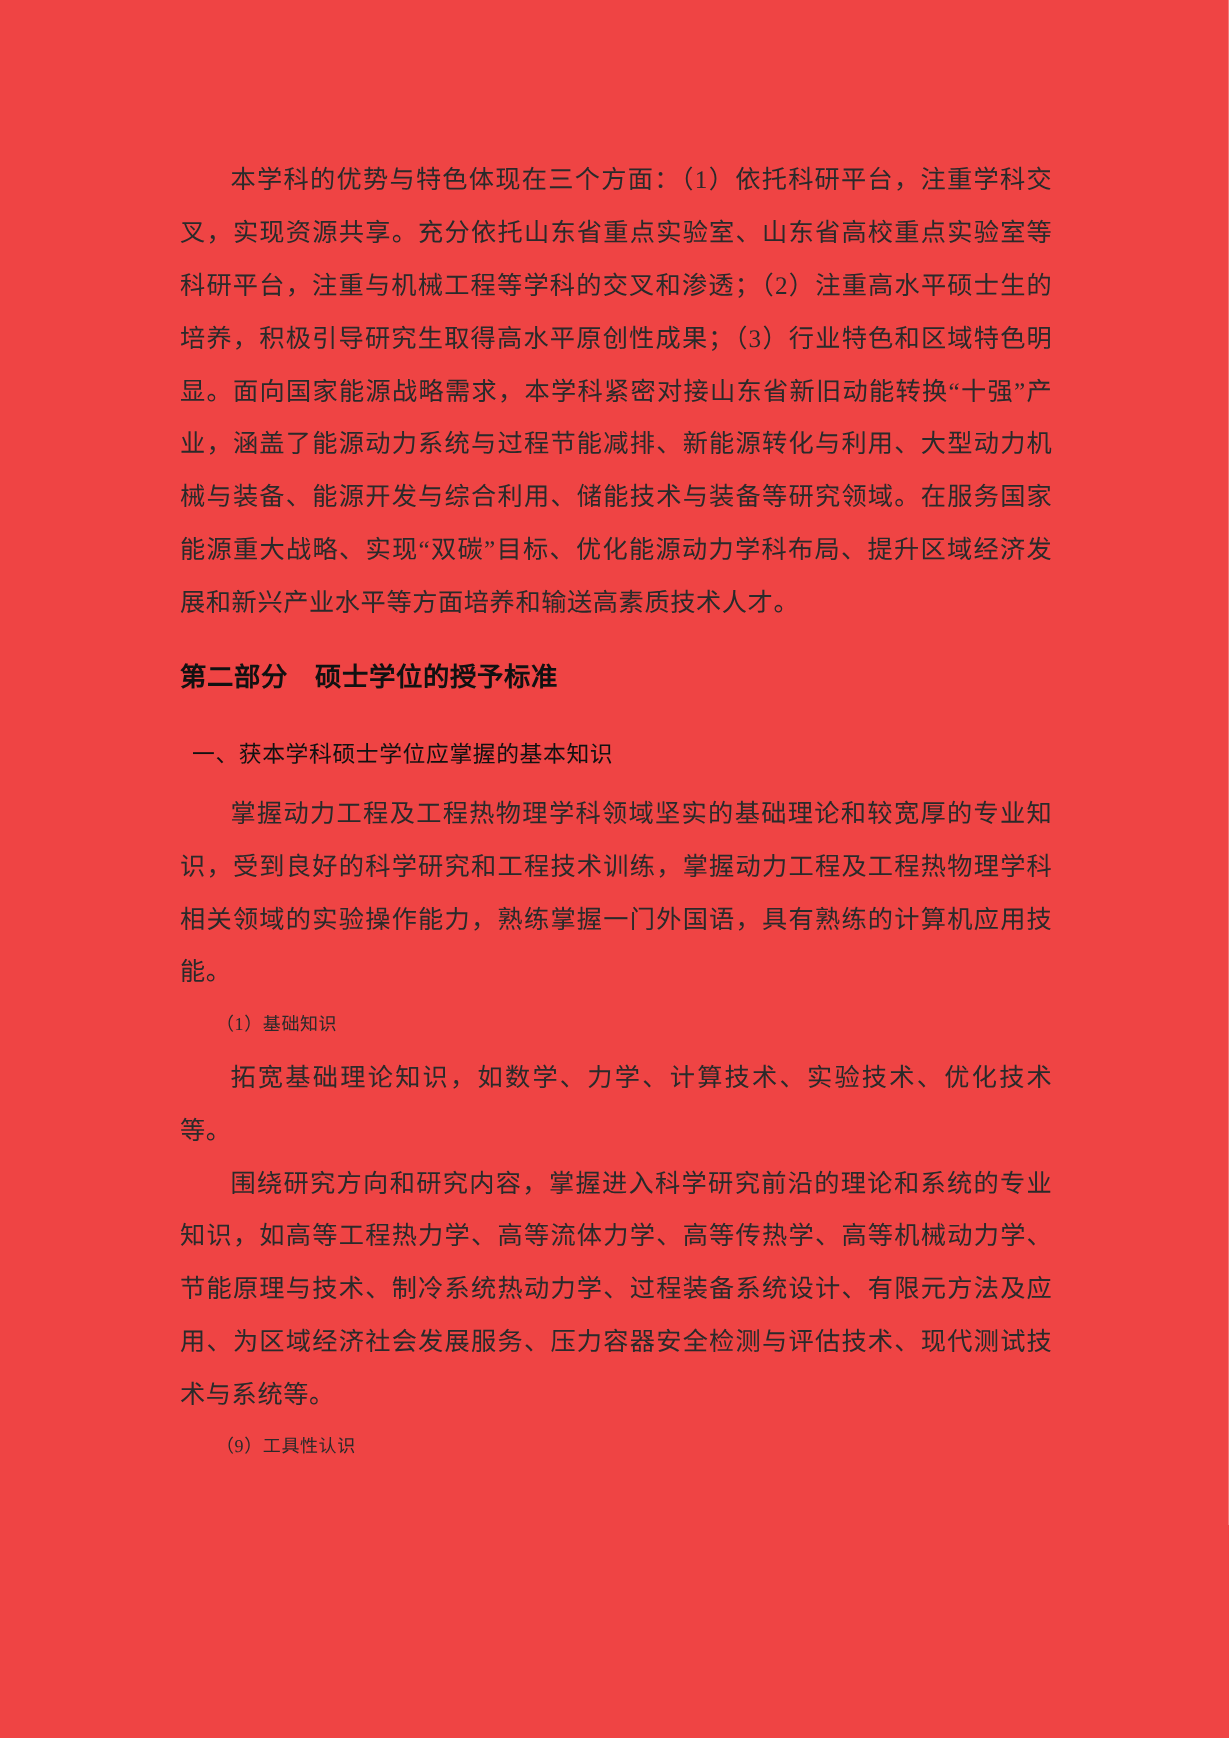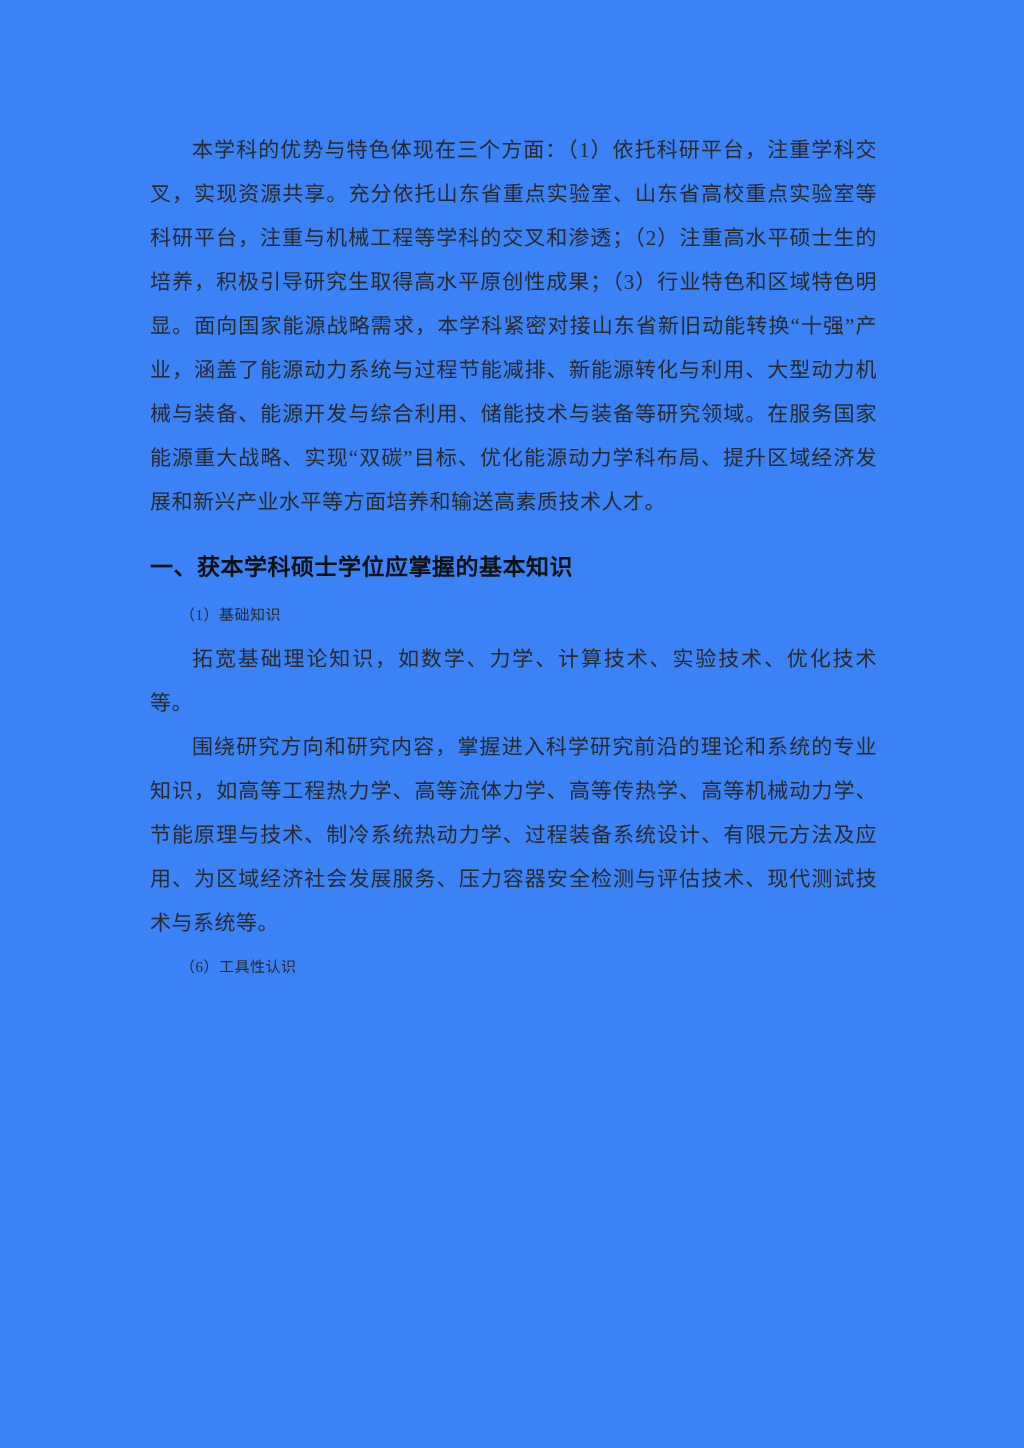--- a/index.html
+++ b/index.html
@@ -9,21 +9,21 @@
   }
   body {
     width: 1024px;
     height: 1448px;
     position: relative;
     overflow: hidden;
   }
   .page {
     width: 1024px;
     height: 1448px;
-    background: #3b82f6;
+    background: #ef4444;
     box-sizing: border-box;
     padding: 128px 147px 0 150px;
     color: #2a2a2a;
   }
   .body-para {
     font-family: "Liberation Serif", "DejaVu Serif", serif;
     font-size: 21px;
     line-height: 44px;
     text-align: justify;
     text-indent: 2em;
@@ -36,25 +36,25 @@
     font-size: 22px;
     font-weight: 700;
     line-height: 44px;
     color: #111111;
     margin: 19px 0 0 0;
     text-indent: 0;
     letter-spacing: 0.5px;
   }
   .section-heading {
     font-family: "Liberation Sans", "DejaVu Sans", sans-serif;
-    font-size: 23px;
-    font-weight: 700;
+    font-size: 19px;
+    font-weight: 400;
     line-height: 44px;
     color: #111111;
-    margin: 21px 0 4px 0;
+    margin: 21px 0 4px 10px;
     text-indent: 0;
     letter-spacing: 0.5px;
   }
   .item-line {
     font-family: "Liberation Serif", "DejaVu Serif", serif;
     font-size: 15px;
     line-height: 44px;
     text-indent: 2em;
     margin: 0;
     color: #2a2a2a;
@@ -62,26 +62,28 @@
   }
 </style>
 </head>
 <body>
 
 <div class="page">
 
   <p class="body-para">本学科的优势与特色体现在三个方面：（1）依托科研平台，注重学科交叉，实现资源共享。充分依托山东省重点实验室、山东省高校重点实验室等科研平台，注重与机械工程等学科的交叉和渗透；（2）注重高水平硕士生的培养，积极引导研究生取得高水平原创性成果；（3）行业特色和区域特色明显。面向国家能源战略需求，本学科紧密对接山东省新旧动能转换“十强”产业，涵盖了能源动力系统与过程节能减排、新能源转化与利用、大型动力机械与装备、能源开发与综合利用、储能技术与装备等研究领域。在服务国家能源重大战略、实现“双碳”目标、优化能源动力学科布局、提升区域经济发展和新兴产业水平等方面培养和输送高素质技术人才。</p>
 
 
+  <h1 class="part-heading">第二部分　硕士学位的授予标准</h1>
 
   <h2 class="section-heading">一、获本学科硕士学位应掌握的基本知识</h2>
 
+  <p class="body-para">掌握动力工程及工程热物理学科领域坚实的基础理论和较宽厚的专业知识，受到良好的科学研究和工程技术训练，掌握动力工程及工程热物理学科相关领域的实验操作能力，熟练掌握一门外国语，具有熟练的计算机应用技能。</p>
 
   <p class="item-line">（1）基础知识</p>
 
   <p class="body-para">拓宽基础理论知识，如数学、力学、计算技术、实验技术、优化技术等。</p>
 
 
   <p class="body-para">围绕研究方向和研究内容，掌握进入科学研究前沿的理论和系统的专业知识，如高等工程热力学、高等流体力学、高等传热学、高等机械动力学、节能原理与技术、制冷系统热动力学、过程装备系统设计、有限元方法及应用、为区域经济社会发展服务、压力容器安全检测与评估技术、现代测试技术与系统等。</p>
 
-  <p class="item-line">（6）工具性认识</p>
+  <p class="item-line">（9）工具性认识</p>
 
 </div>
 
 </body></html>

